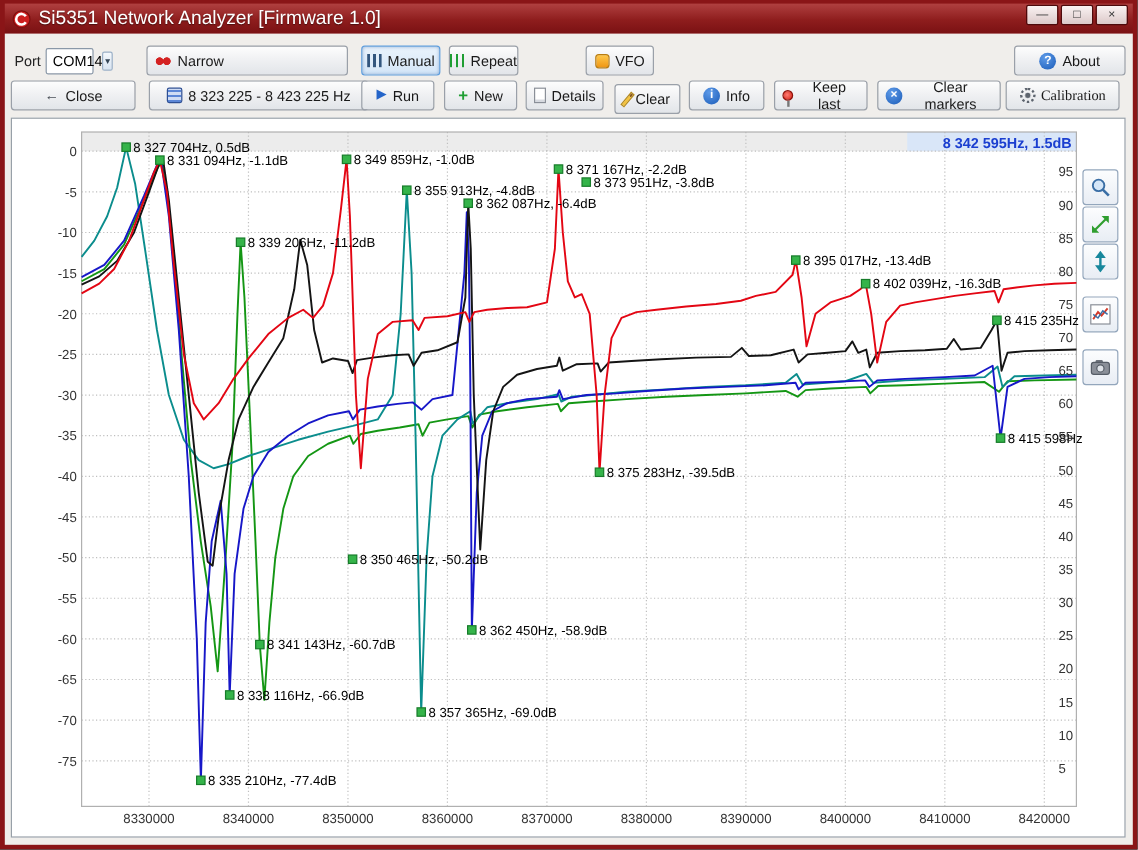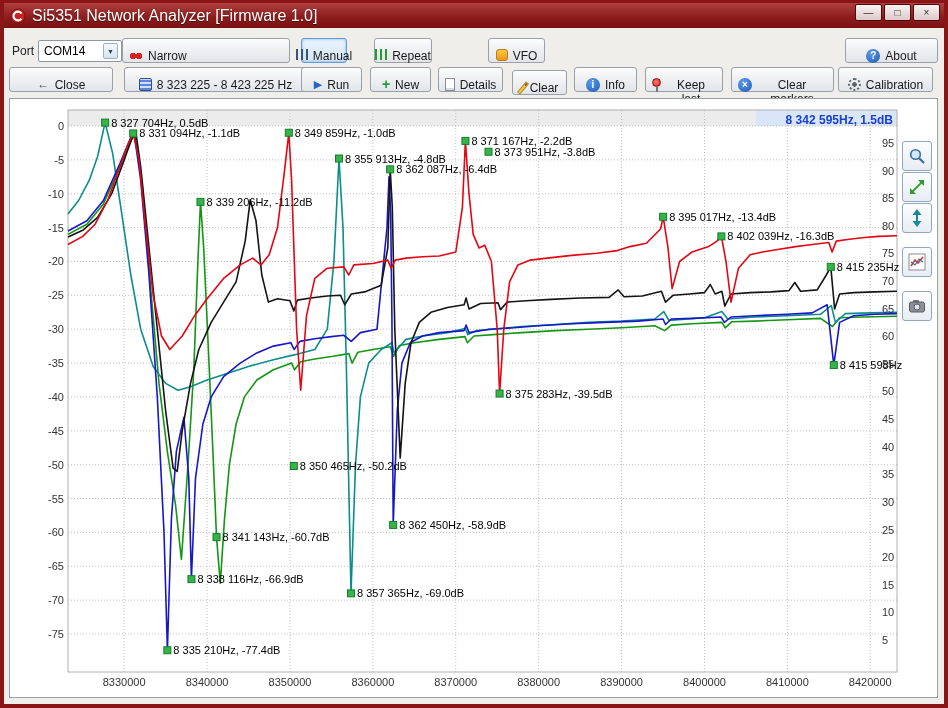--- a/index.html
+++ b/index.html
@@ -7,25 +7,25 @@
   .window{position:relative;width:948px;height:708px;background:#8a1517;font-family:"Liberation Sans",sans-serif;overflow:hidden;}
   .client{position:absolute;left:4px;top:28px;width:940px;height:676px;background:#f0eeeb;}
   .titlebar{position:absolute;left:4px;top:3px;width:940px;height:25px;display:flex;align-items:center;
     background:linear-gradient(#b04040,#8e1d1d 55%,#7a1113);color:#fff;}
   .title-text{font-size:16px;margin-left:6px;text-shadow:0 1px 1px rgba(0,0,0,.5);}
   .logo{margin-left:6px;flex:none;}
   .wincontrols{position:absolute;right:8px;top:4px;display:flex;gap:2px;}
   .winbtn{width:27px;height:17px;border:1px solid #4d090b;border-radius:2px;font-size:10px;line-height:15px;text-align:center;
     color:#333;background:linear-gradient(#faf2f2,#dcc9c9);cursor:pointer;}
   .row-label{position:absolute;font-size:12px;color:#222;}
-  .combo{position:absolute;left:38px;top:40px;width:84px;height:22px;background:#fff;border:1px solid #8a98a8;border-radius:2px;
+  .combo{position:absolute;left:38px;top:40px;width:40px;height:22px;background:#fff;border:1px solid #8a98a8;border-radius:2px;
     display:flex;align-items:center;justify-content:space-between;font-size:12px;padding:0 3px 0 5px;cursor:pointer;}
   .combo .arrow{font-size:7px;color:#345;background:linear-gradient(#f4f8fc,#d8e4f2);border:1px solid #9ab0c8;border-radius:2px;
     width:15px;height:16px;line-height:15px;text-align:center;}
-  .btn{position:absolute;height:25px;display:flex;align-items:flex-start;justify-content:center;gap:5px;font-size:12px;color:#1a1a1a;
+  .btn{position:absolute;height:25px;display:flex;align-items:center;justify-content:center;gap:5px;font-size:12px;color:#1a1a1a;
     background:linear-gradient(#fdfdfd,#f0f1f3 45%,#e2e5e9);border:1px solid #9aa0a9;border-radius:3px;padding:10px 6px;cursor:pointer;}
   .btn.pressed{background:linear-gradient(#eaf3fc,#d4e6f8);border-color:#5e9ddd;box-shadow:inset 0 0 3px rgba(40,90,160,.45);}
   .ic{display:inline-block;flex:none;position:relative;}
   .circle-blue{width:14px;height:14px;border-radius:50%;background:radial-gradient(circle at 5px 4px,#5d9ae8,#1b5cb8);
     color:#fff;font-size:10px;font-weight:bold;line-height:14px;text-align:center;}
   .ic-narrow{width:14px;height:14px;background:
     radial-gradient(circle at 4px 7px,#d42222 3px,transparent 3.5px),
     radial-gradient(circle at 10px 7px,#d42222 3px,transparent 3.5px);}
   .ic-manual{width:12px;height:11px;background:repeating-linear-gradient(90deg,#33567e 0 2px,transparent 2px 5px);}
   .ic-repeat{width:12px;height:11px;background:repeating-linear-gradient(90deg,#1f9e33 0 2px,transparent 2px 5px);}
@@ -69,21 +69,21 @@
 
   <span class="row-label" style="left:12px;top:44px;">Port</span>
   <div class="combo">
     <span>COM14</span>
     <span class="arrow">▼</span>
   </div>
   <button class="btn" style="left:122px;top:38px;width:168px;justify-content:flex-start;">
     <span class="ic ic-narrow"></span>
     <span>Narrow</span>
   </button>
-  <button class="btn pressed" style="left:301px;top:38px;width:46px;">
+  <button class="btn pressed" style="left:301px;top:38px;width:66px;">
     <span class="ic ic-manual"></span>
     <span>Manual</span>
   </button>
   <button class="btn" style="left:374px;top:38px;width:58px;">
     <span class="ic ic-repeat"></span>
     <span>Repeat</span>
   </button>
   <button class="btn" style="left:451px;top:38px;width:57px;margin-left:37px;">
     <span class="ic ic-vfo"></span>
     <span>VFO</span>
@@ -122,21 +122,21 @@
     <span>Info</span>
   </button>
   <button class="btn" style="left:645px;top:67px;width:78px;">
     <span class="ic ic-keep"></span>
     <span>Keep last</span>
   </button>
   <button class="btn" style="left:731px;top:67px;width:103px;">
     <span class="ic circle-blue">×</span>
     <span>Clear markers</span>
   </button>
-  <button class="btn" style="left:838px;top:67px;width:95px;">
+  <button class="btn" style="left:838px;top:67px;width:95px;font-family:Liberation Serif, serif;">
     <span class="ic ic-calib"></span>
     <span>Calibration</span>
   </button>
 
   <div class="panel">
     <svg id="plot" width="927" height="598">
         <rect x="58" y="11" width="829" height="562" fill="#ffffff"></rect>
         <rect x="58" y="11" width="829" height="16" fill="#ececec"></rect>
         <rect x="746" y="11" width="141" height="16" fill="#d9e6f8"></rect>
         <line x1="114.16475" y1="11" x2="114.16475" y2="573" stroke="#bfbfbf" stroke-dasharray="1,2"></line>

